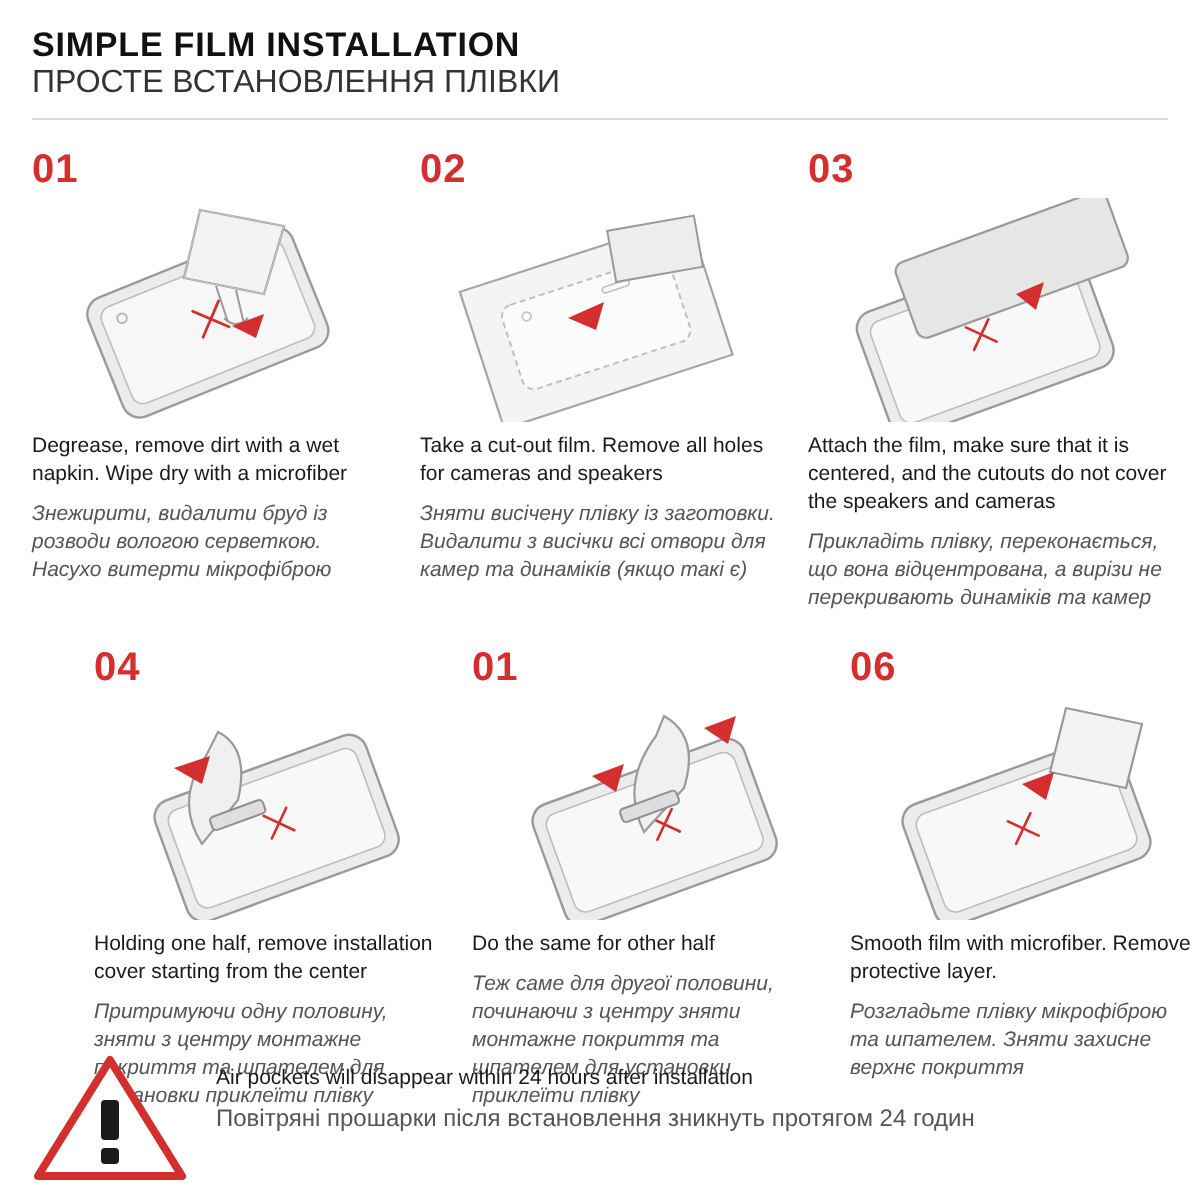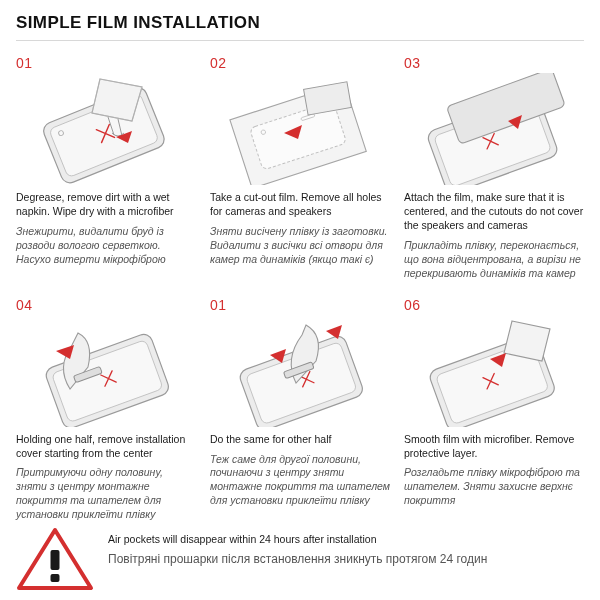--- a/index.html
+++ b/index.html
@@ -49,22 +49,22 @@
     grid-template-columns: repeat(3, 1fr);
     column-gap: 14px;
     row-gap: 0px;
     margin-top: 8px;
   }
   .cell {
     position: relative;
     padding-top: 6px;
   }
   .step-num {
-    font-size: 14px;
-    font-weight: normal;
+    font-size: 20px;
+    font-weight: bold;
     color: #d42f2f;
     letter-spacing: 0.5px;
     margin-bottom: 2px;
   }
   .art {
     height: 112px;
     position: relative;
     margin-bottom: 6px;
   }
   .desc-en {
@@ -72,21 +72,21 @@
     line-height: 1.33;
     color: #1a1a1a;
     margin-bottom: 6px;
   }
   .desc-uk {
     font-size: 10.5px;
     line-height: 1.33;
     color: #555;
     font-style: italic;
   }
-  .row2 { margin-top: 10px; }
+  .row2 { margin-top: 10px; margin-left: 31px; }
 
   
   .footer {
     position: absolute;
     left: 16px;
     right: 16px;
     bottom: 8px;
     display: flex;
     align-items: flex-start;
     gap: 14px;
@@ -113,20 +113,21 @@
   }
   svg { display: block; }
 </style>
 </head>
 <body>
 
 <div class="page">
 
   <div class="header">
     <div class="title-en">SIMPLE FILM INSTALLATION</div>
+    <div class="title-uk">ПРОСТЕ ВСТАНОВЛЕННЯ ПЛІВКИ</div>
   </div>
   <div class="hr"></div>
 
   <div class="grid">
 
     <div class="cell">
       <div class="step-num">01</div>
       <div class="art">
         <svg width="175" height="112" viewBox="0 0 175 112">
 

